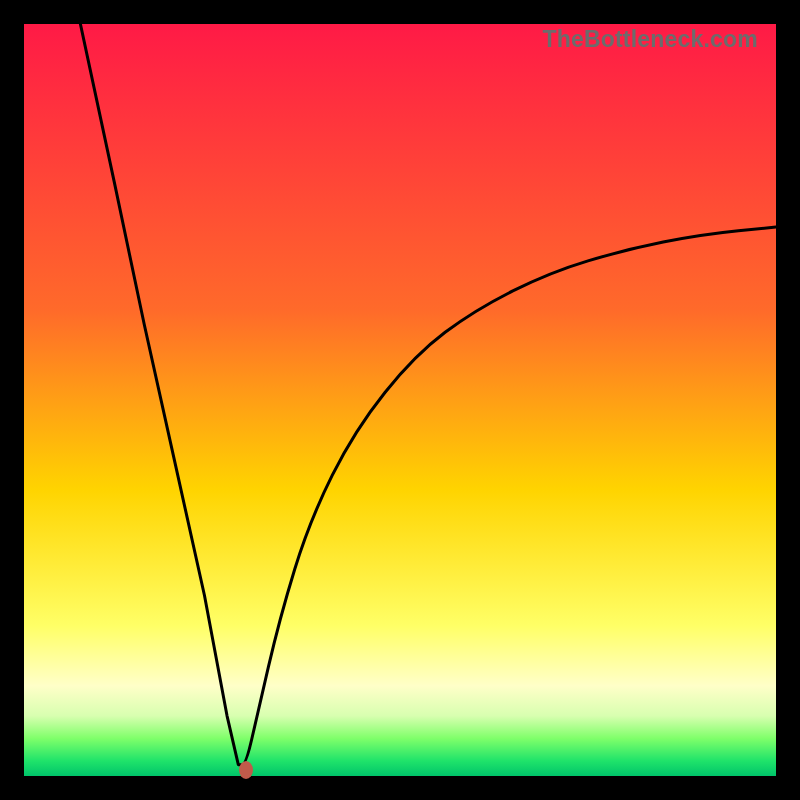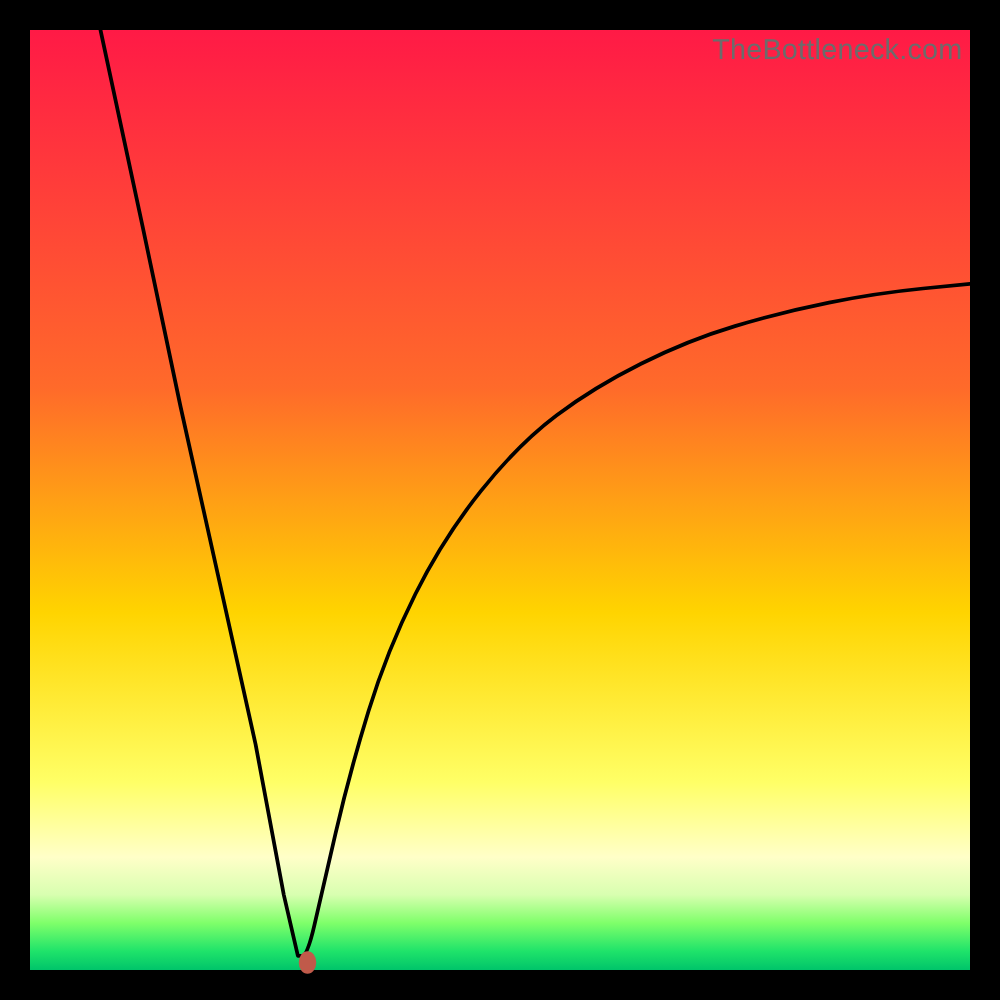--- a/index.html
+++ b/index.html
@@ -22,24 +22,24 @@
   .plot {
     position: absolute;
     left: 0;
     top: 0;
     width: 752px;
     height: 752px;
   }
   .watermark {
     position: absolute;
     top: 2px;
-    right: 6px;
+    right: 18px;
     color: #6c6c6c;
     font-size: 23px;
-    font-weight: 400;
+    font-weight: 700;
     letter-spacing: 0.2px;
     user-select: none;
   }
   .curve {
     position: absolute;
     left: 0;
     top: 0;
     width: 752px;
     height: 752px;
     pointer-events: none;

